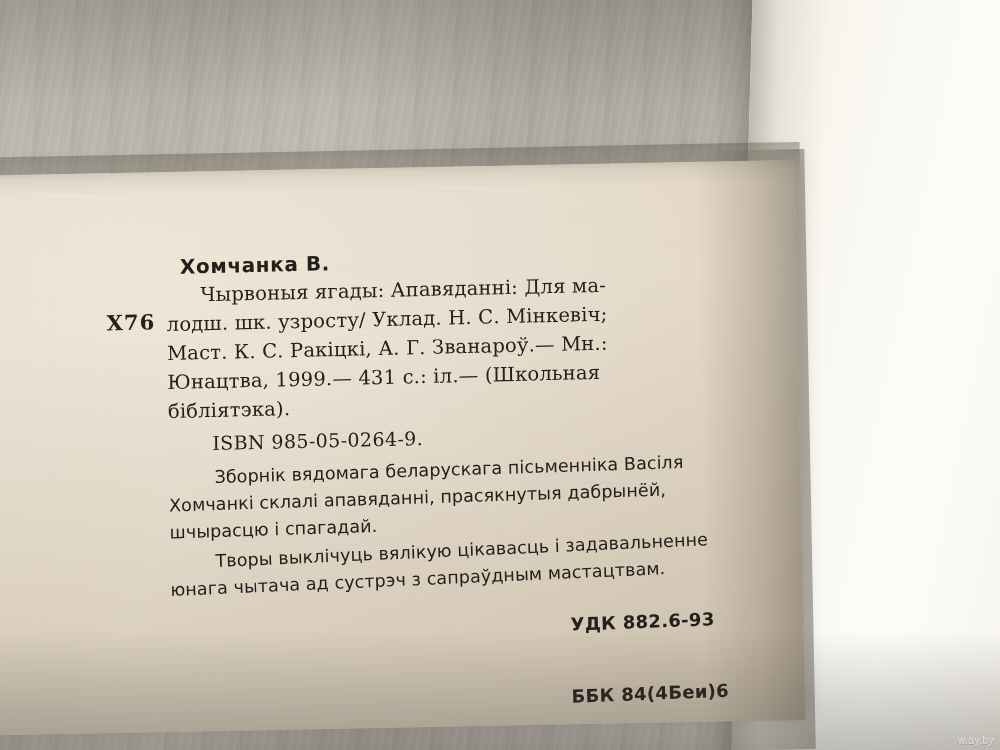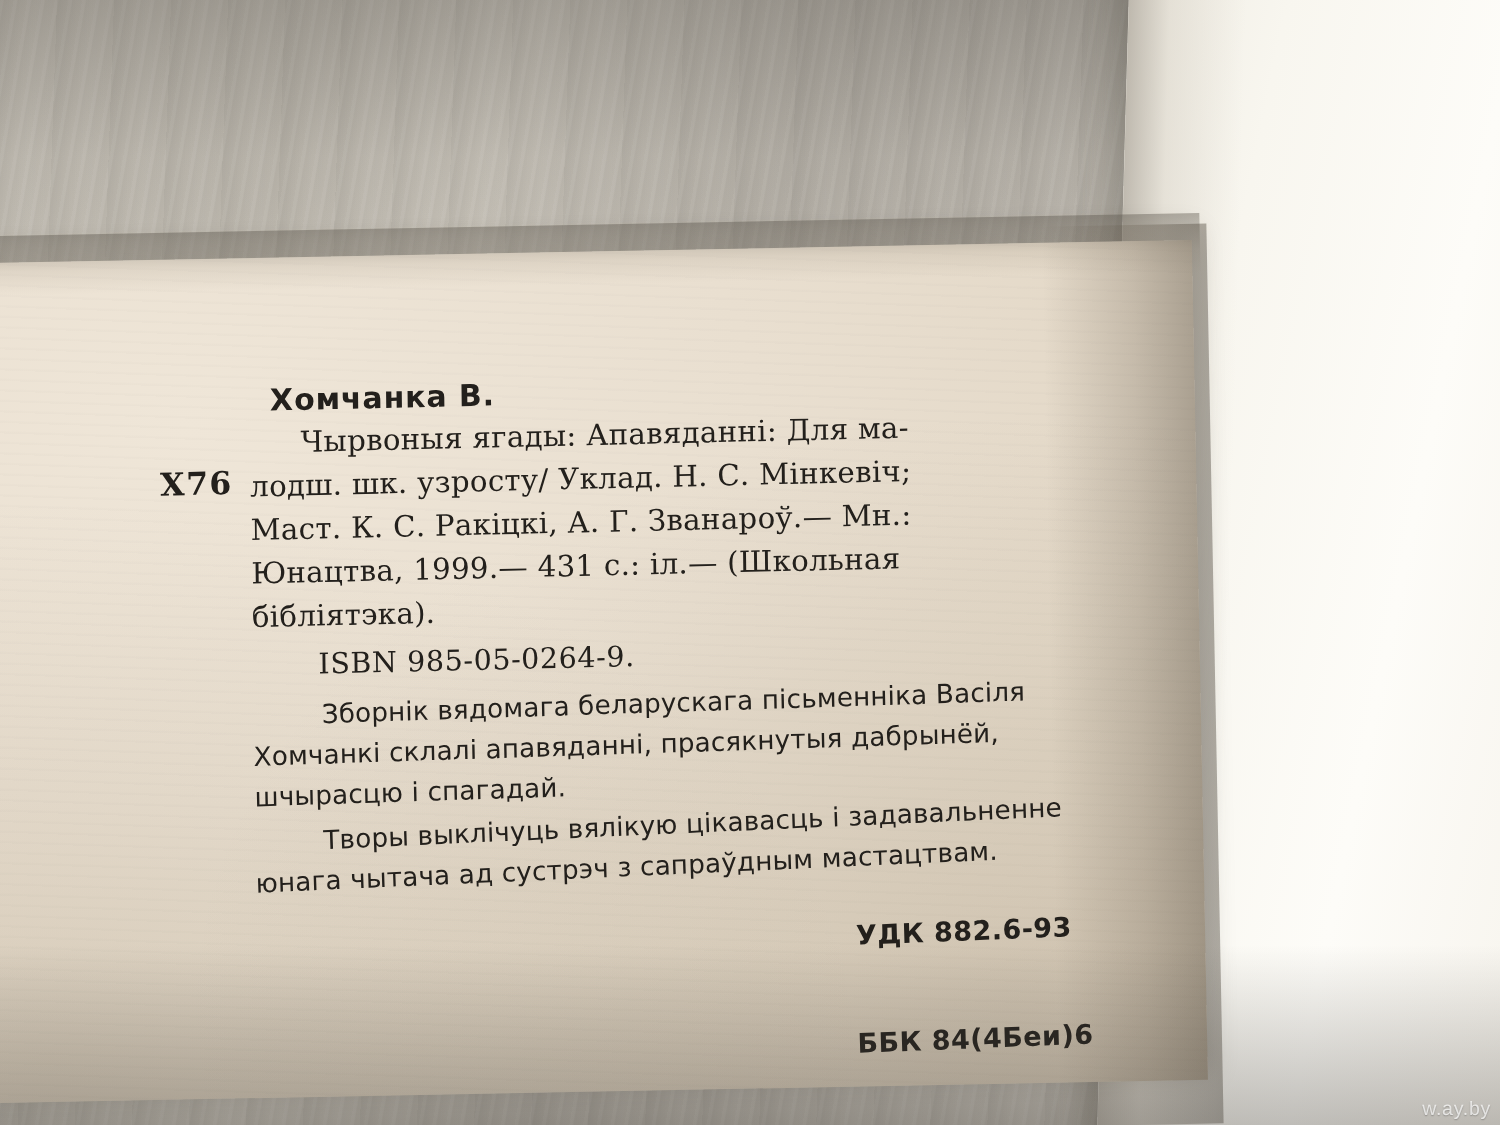--- a/index.html
+++ b/index.html
@@ -163,21 +163,21 @@
   
   .warp1 { display: block; transform: rotate(-0.5deg); }
   .warp2 { display: block; transform: rotate(-0.9deg); }
   .warp3 { display: block; transform: rotate(-1.2deg); }
 
   .watermark {
     position: absolute;
     right: 6px;
     bottom: 4px;
     font-family: "Liberation Sans", sans-serif;
-    font-size: 13px;
+    font-size: 10px;
     color: rgba(255,255,255,0.72);
     letter-spacing: 0.5px;
     text-shadow: 0 1px 1px rgba(0,0,0,0.25);
   }
 </style>
 </head>
 <body>
 
 <div id="page">
 

